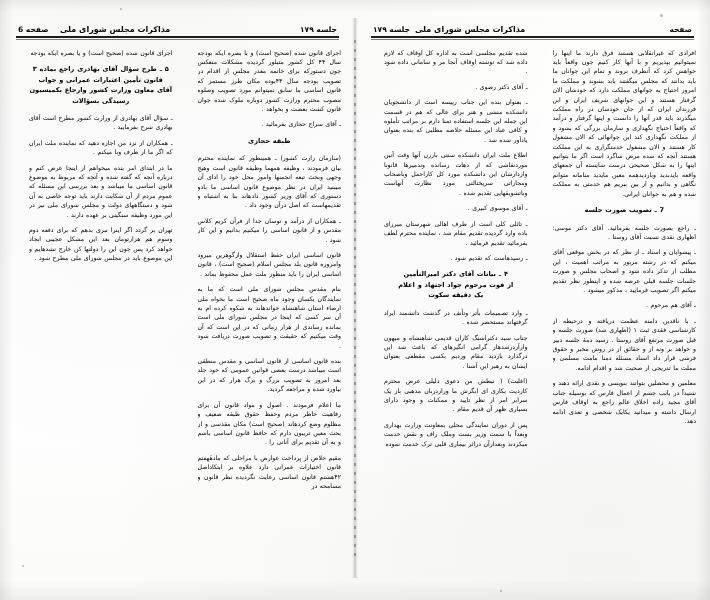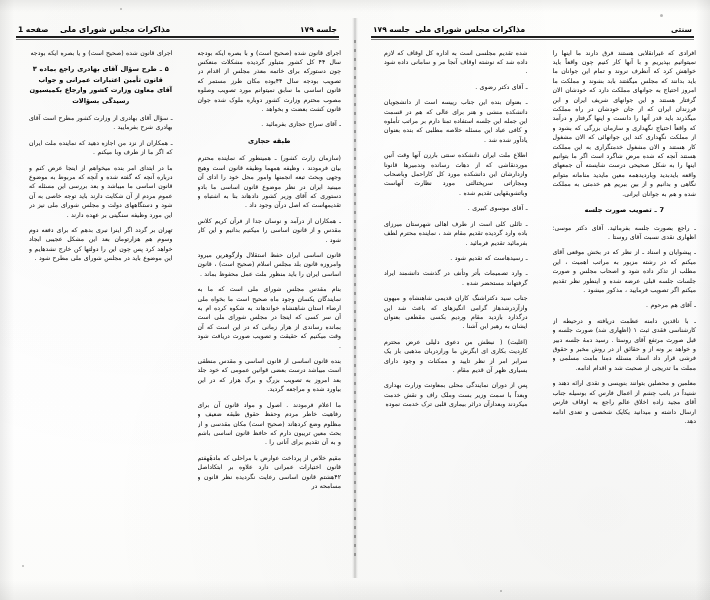--- a/index.html
+++ b/index.html
@@ -132,21 +132,21 @@
 </style>
 </head>
 <body>
 
 <div class="scan"></div>
 
 <div class="spread ink">
 
   <div class="page">
     <div class="pg-header">
-      <span class="hdr-side right">سنتی</span>
+      <span class="hdr-side right">صفحه</span>
       <span class="hdr-title">مذاکرات مجلس شورای ملی</span>
       <span class="hdr-side left">جلسه ۱۷۹</span>
     </div>
     <div class="rule"></div>
     <div class="rule thin"></div>
 
     <div class="cols">
       <div class="col">
         <p class="txt">افرادی که غیرانقلابی هستند فرق دارند ما اینها را نمیتوانیم بپذیریم و با آنها کار کنیم چون واقعاً باید خواهش کرد که آنطرف نروند و تمام این جوانان ما باید بدانند که مجلس میگفتند بابد بشوند و مملکت ما امروز احتیاج به جوانهای مملکت دارد که خودشان الان گرفتار هستند و این جوانهای شریف ایران و ابن فرزندان ایران که از جان خودشان در راه مملکت میگذرند باید قدر آنها را دانست و اینها گرفتار و درآمد که واقعاً احتیاج نگهداری و سازمان بزرگی که بشود و از مملکت نگهداری کند این جوانهائی که الان مشغول کار هستند و الان مشغول خدمتگزاری به این مملکت هستند آنچه که شده مرض شاگرد است اگر ما بتوانیم اینها را به شکل صحیحی درست شایسته آن جمعهای واقعه بایدبدید وباردیدهمه معین مایدید منامانه متوانم نگاهی و بدانیم و از بین ببریم هم خدمتی به مملکت شده و هم به جوانان ایرانی.</p>
         <p class="txt bold">7 ـ تصویب صورت جلسه</p>
@@ -157,33 +157,34 @@
         <p class="txt">معلمین و محصلین بتوانند بنویسی و نقدی ارائه دهند و شنیداً در بانب چشم از اعمال فارس که بوسیله جناب آقای مجید زاده اخلاق عالم راجع به اوقاف فارس ارسال داشته و میدانید یکایک شخصی و تعدی ادامه دهد.</p>
       </div>
       <div class="col">
         <p class="txt">شده تقدیم مجلسی است به اداره کل اوقاف که لازم داده شد که نوشته اوقاف آنجا مر و سامانی داده شود .</p>
         <p class="txt">ـ آقای دکتر رضوی .</p>
         <p class="txt">ـ بعنوان بنده این جناب رییسه است از دانشجویان دانشکده منشی و هنر برای عالی که هم در قسمت این جمله این جلسه استفاده تمنا دارم بر مراتب تأملوه و کافی عباد این مسئله خلاصه مطلبی که بنده بعنوان یادآور شده شد .</p>
         <p class="txt">اطلاع ملت ایران دانشکده سنتی بارزن آنها وقت آنین موردنقاشی که از دهات رسانده وندمیرها قانونا وازدارشان این دانشکده مورد کل کاراحمل وباصحاب ومجازاتی سرپختالتی مورد نظارت آنهاست وباتشویقهایی تقدیم شده .</p>
         <p class="txt">ـ آقای موسوی کبیری .</p>
         <p class="txt">ـ تائلی کلی است از طرف اهالی شهرستان میرزای باده وارد گردیده تقدیم مقام شد ، نماینده محترم لطف بفرمائید تقدیم فرمائید .</p>
         <p class="txt">ـ رسیدهاست که تقدیم شود .</p>
+        <p class="txt bold">۴ ـ بیانات آقای دکتر امیرالتأمین<br>از فوت مرحوم جواد اجتهاد و اعلام<br>یک دقیقه سکوت</p>
         <p class="txt">ـ وارد تصمیمات بأتر وتأنف در گذشت دانشمند ایراد گرفتهاند مستحضر شده .</p>
         <p class="txt">جناب سید دکتراشنگ کاران قدیمی شاهنشاه و میهون وازآزدرشدهاز گرامی انگیزهای که باعث شد این درگذارد بازدید مقام وردیم بکسی مقطعی بعنوان ایشان به رهبر این آشنا .</p>
         <p class="txt">(اغلبت) ( نبطش من دعوی دلیلی عرض محترم کاردیت بکاری ای ابگزش ما ورازدربان مذهبی باز یک سرابر امر از نظر تایید و ممکنات و وجود دارای بسیاری ظهر آن قدیم مقام .</p>
         <p class="txt">پس از دوران نمایندگی محلی بمعاونت وزارت بهداری وبعداً با سمت وزیر بست وملک راف و نقش خدمت میکردند وبعدازآن دراثر بیماری قلبی ترک خدمت نموده</p>
       </div>
     </div>
   </div>
 
   <div class="page">
     <div class="pg-header">
       <span class="hdr-side right">جلسه ۱۷۹</span>
       <span class="hdr-title">مذاکرات مجلس شورای ملی</span>
-      <span class="hdr-side left">صفحه 1</span>
+      <span class="hdr-side left">صفحه 6</span>
     </div>
     <div class="rule"></div>
     <div class="rule thin"></div>
 
     <div class="cols">
       <div class="col">
         <p class="txt">اجرای قانون شده (صحیح است) و با بصره ایکه بودجه سال ۴۴ کل کشور متبلور گردیده مشکلات منعکس چون دستورکه برای خاتمه معذر مجلس از اقدام در تصویب بودجه سال ۴۴بوده مکان طرز مستمر که قانون اساسی ما سابق نمیتوانم مورد تصویب وصلوه مصوب محترم وزارت کشور دوباره ملوک شده جوان قانون کشت بعضت و بخواهد .</p>
         <p class="txt">ـ آقای سراج حجازی بفرمائید .</p>
         <p class="txt bold">طبقه حجازی</p>
         <p class="txt">(سازمان زارت کشور) ـ همینطور که نماینده محترم بیان فرمودند ، وظیفه همهما وظیفه قانون است وهیچ وجهی وبحث تبعه انجمنها وامور محل خود را ادای آن میبنید ایران در نظر موضوع قانون اساسی ما بادو دستوری که آقای وزیر کشور دادهاند بنا به اشتباه و تقدیمهاست که اصل درآن وجود داد .</p>

